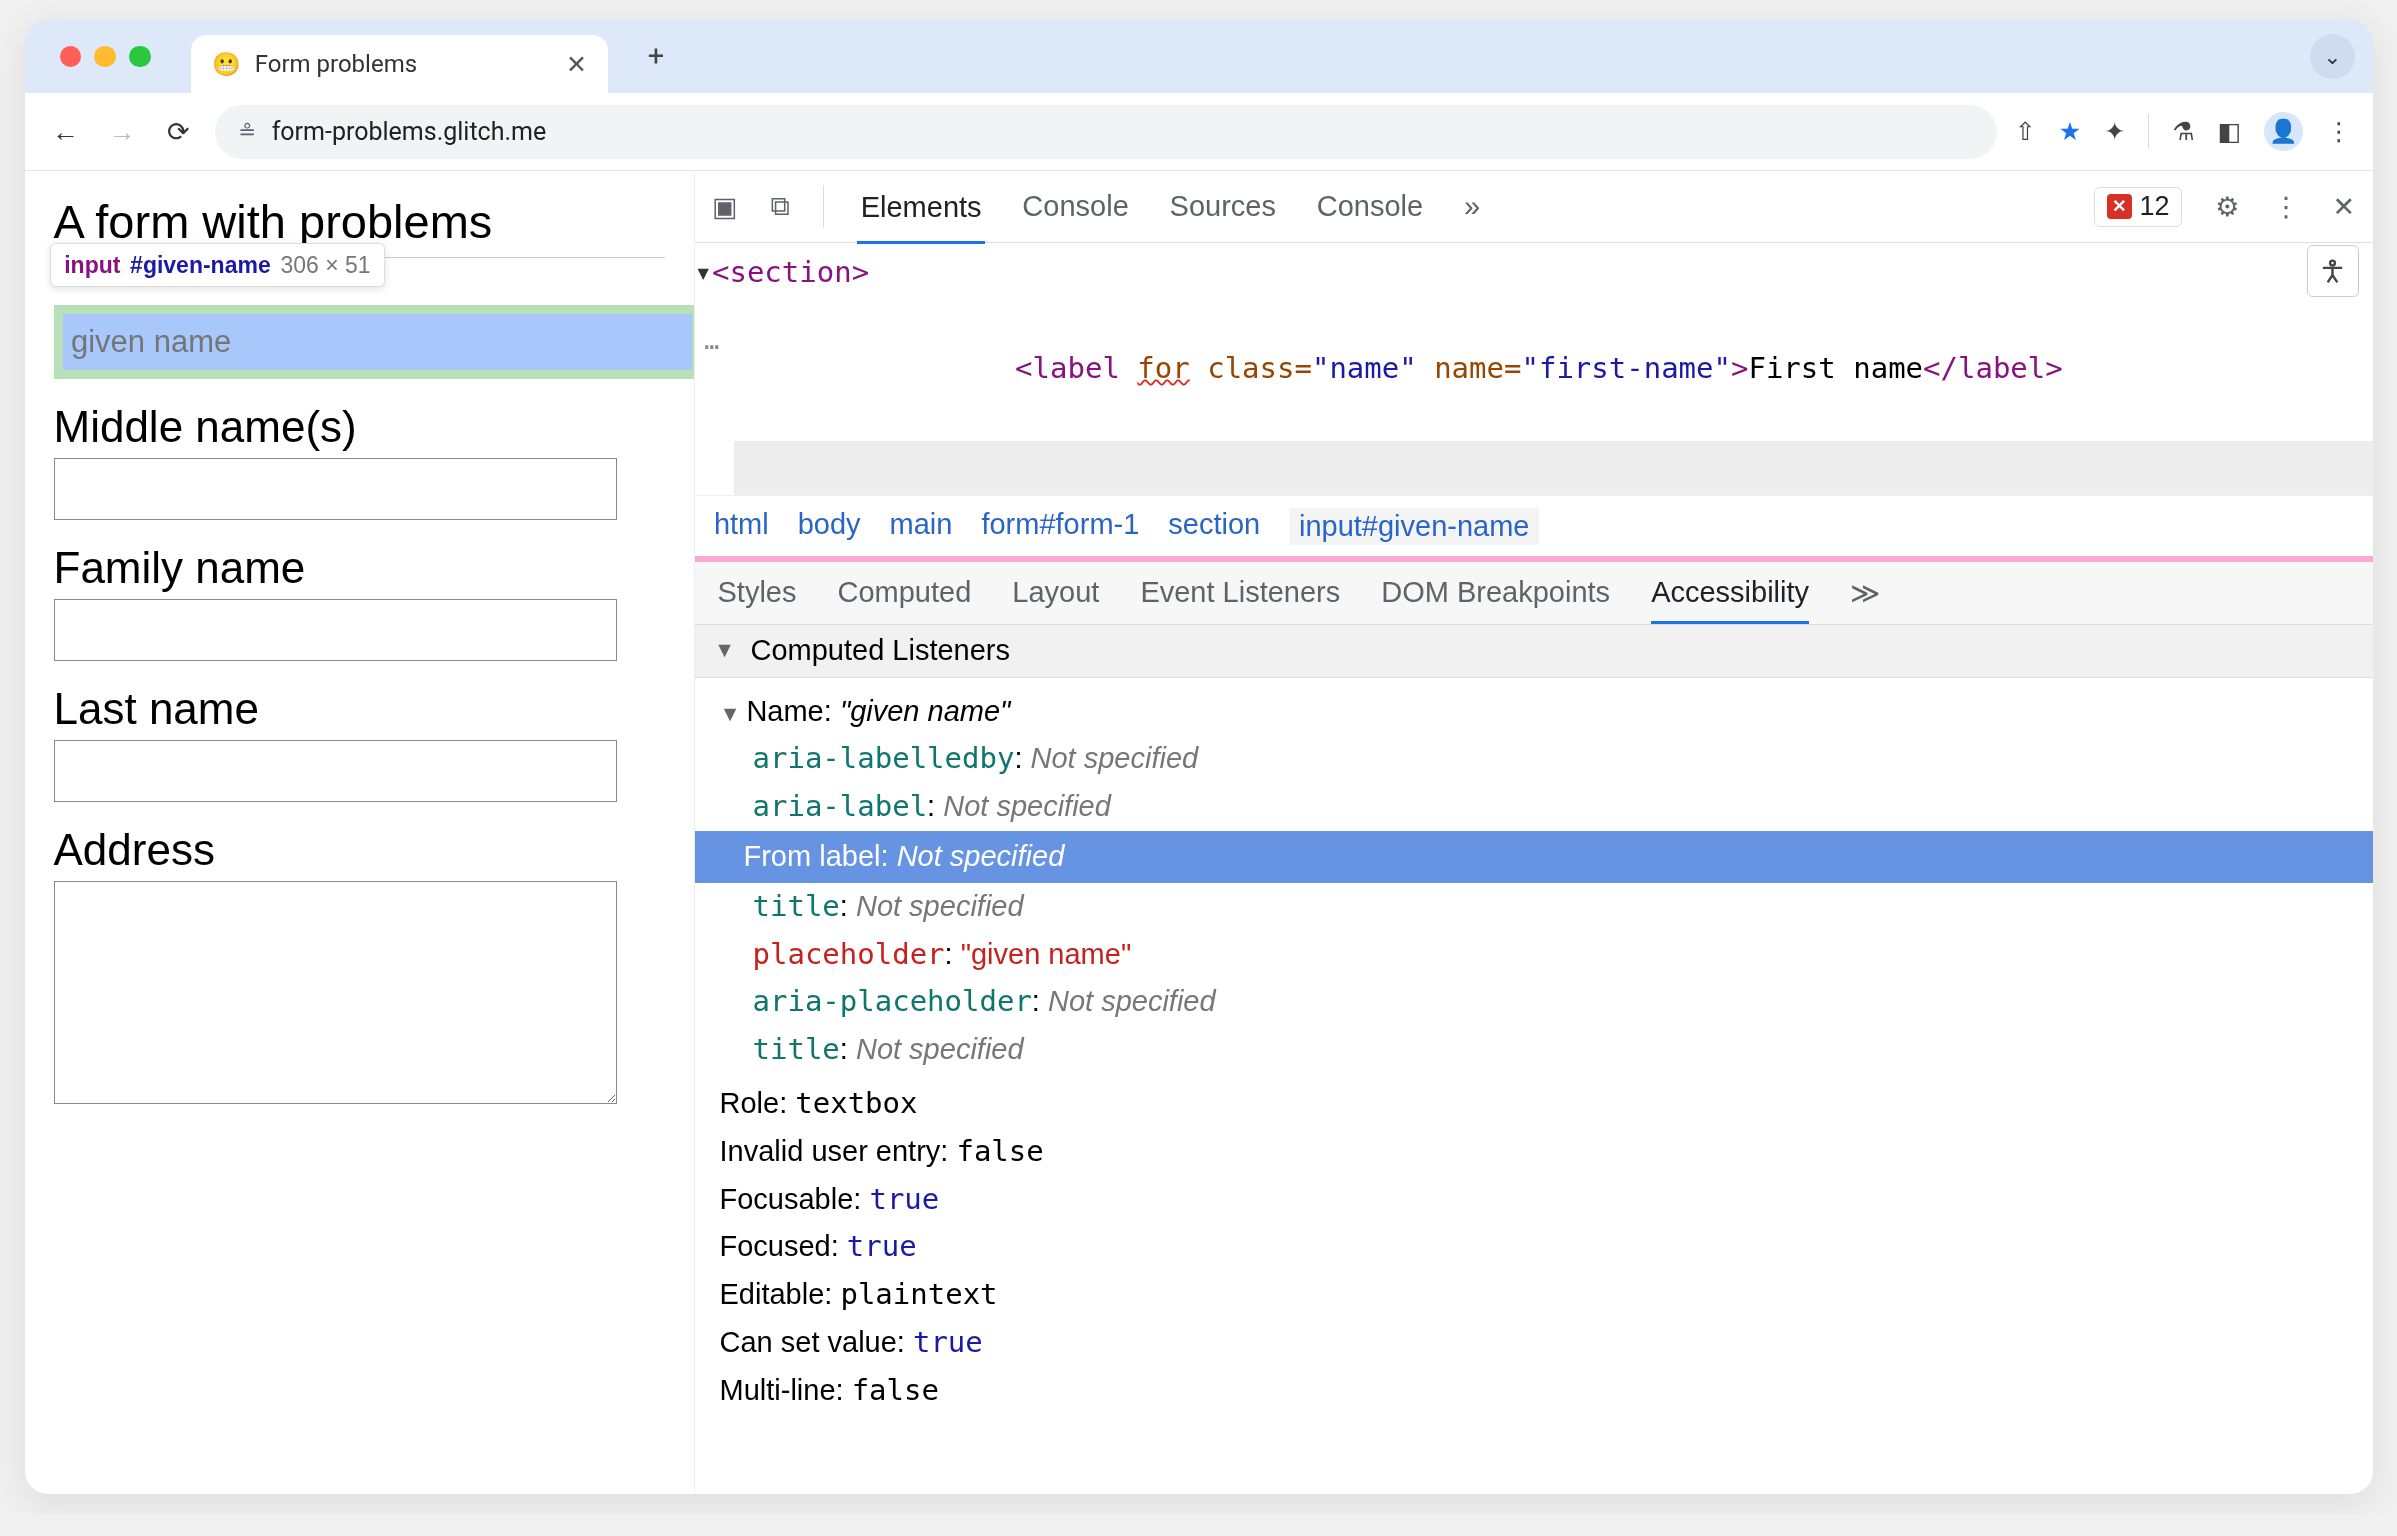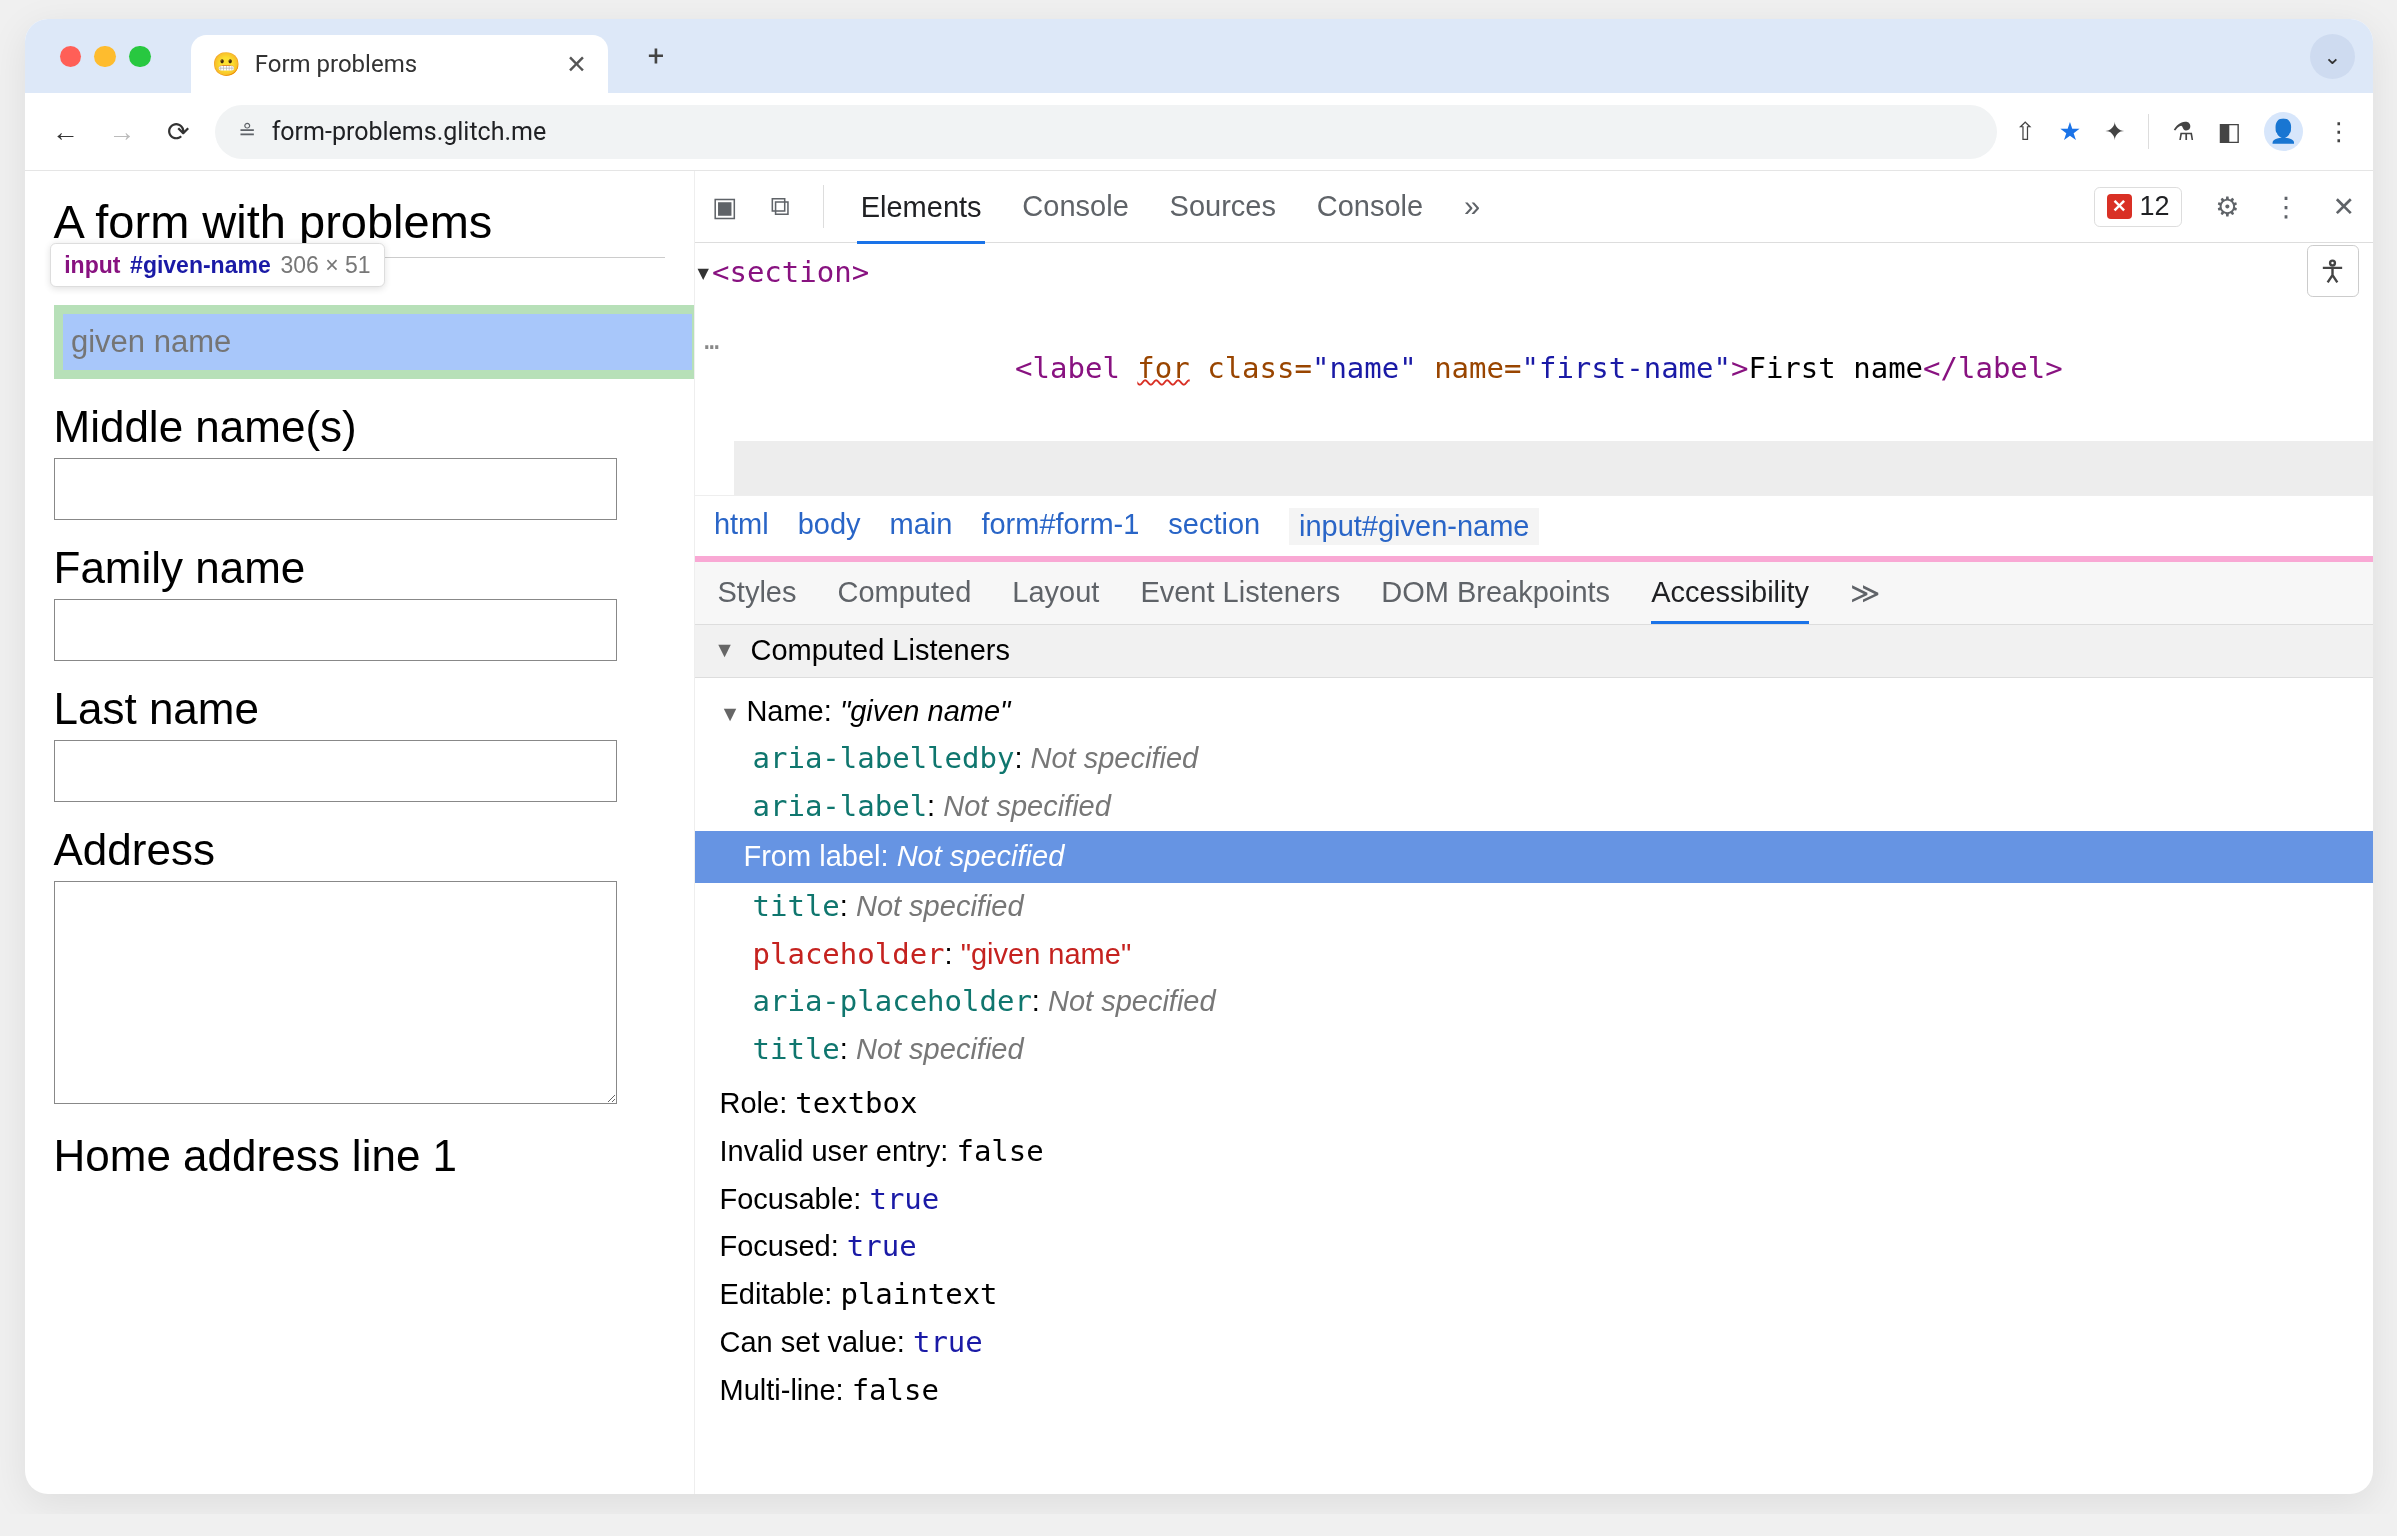--- a/index.html
+++ b/index.html
@@ -242,23 +242,20 @@
         <input style="">
       </div>
       <div class="form-block">
         <label>Last name</label>
         <input style="">
       </div>
       <div class="form-block">
         <label>Address</label>
         <textarea style=""></textarea>
       </div>
-      <div class="form-block">
-        <label>Home address line 1</label>
-      </div>
     </div>
 
     <div class="devtools devtools-wrap">
       <div class="dt-tabbar">
         <span class="iconbtn">▣</span>
         <span class="iconbtn">⧉</span>
         <span class="sep"></span>
         <span class="tabitem active">Elements</span>
         <span class="tabitem">Console</span>
         <span class="tabitem">Sources</span>

